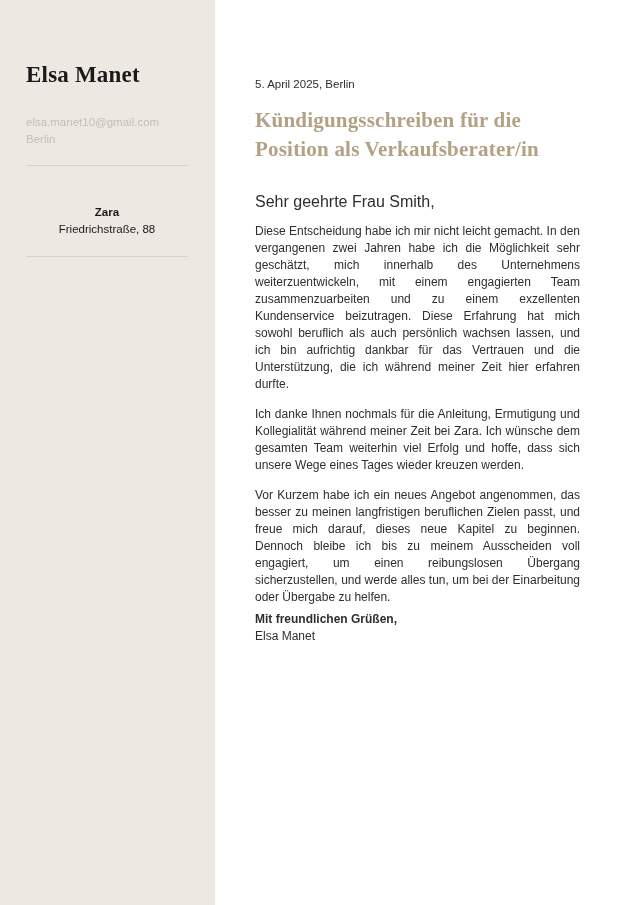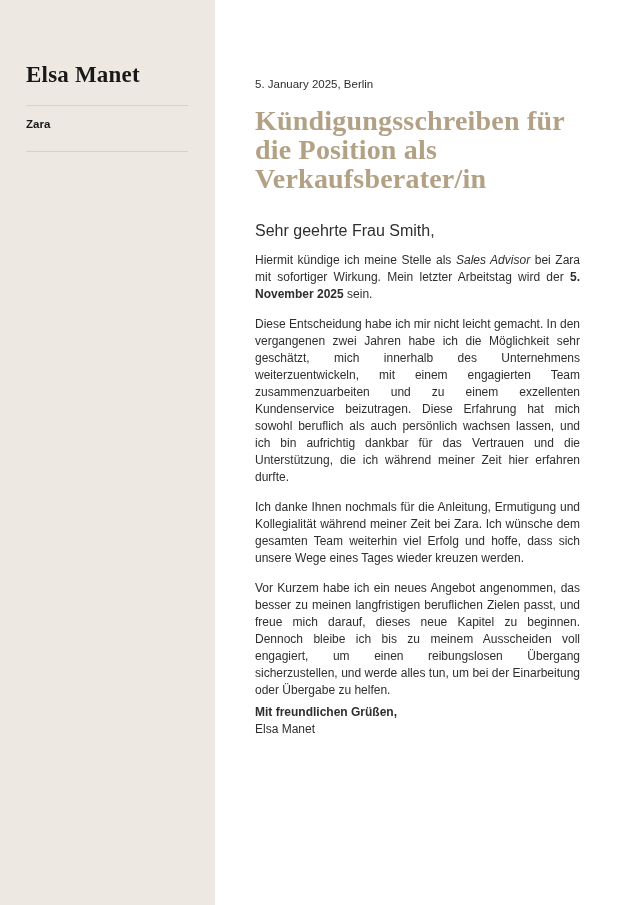--- a/index.html
+++ b/index.html
@@ -43,43 +43,44 @@
     color: var(--muted-text);
     font-size: 11.5px;
     line-height: 17px;
   }
   .sidebar-divider {
     border: none;
     border-top: 1px solid var(--divider);
     margin: 17px 0 0 0;
   }
   .recipient-block {
-    margin-top: 10px;
+    margin-top: 38px;
     font-size: 11.5px;
     line-height: 17px;
     color: var(--heading-text);
+    text-align: center;
   }
   .recipient-company { font-weight: 700; }
   .recipient-divider { margin-top: 18px; }
   
   .main {
     position: absolute;
     left: 215px; top: 0; right: 0; bottom: 0;
     padding: 77px 40px 0 40px;
   }
   .letter-date {
     font-size: 11.5px;
     color: var(--body-text);
     line-height: 14px;
   }
   .letter-title {
     margin-top: 15px;
     font-family: "Liberation Serif", serif;
     font-weight: 700;
-    font-size: 28px;
+    font-size: 21px;
     line-height: 29px;
     color: var(--accent-title);
     letter-spacing: 0.2px;
   }
   .salutation {
     margin-top: 29px;
     font-size: 16px;
     color: var(--body-text);
     line-height: 17px;
   }
@@ -101,38 +102,42 @@
   .closing-line { font-weight: 700; }
 </style>
 </head>
 <body>
 
 <div class="page">
 
   <aside class="sidebar">
     <h1 class="author-name">Elsa Manet</h1>
 
+    <div class="contact-block">
+      <div>elsa.manet10@gmail.com</div>
+      <div>Berlin</div>
+    </div>
 
     <hr class="sidebar-divider">
 
     <div class="recipient-block">
       <div class="recipient-company">Zara</div>
+      <div>Friedrichstraße, 88</div>
     </div>
 
     <hr class="sidebar-divider recipient-divider">
   </aside>
 
   <main class="main">
-    <div class="letter-date">5. January 2025, Berlin</div>
+    <div class="letter-date">5. April 2025, Berlin</div>
 
     <h2 class="letter-title">Kündigungsschreiben für die Position als Verkaufsberater/in</h2>
 
     <p class="salutation">Sehr geehrte Frau Smith,</p>
 
-    <p class="body-paragraph"><span>Hiermit kündige ich meine Stelle als </span><em>Sales Advisor</em><span> bei Zara mit sofortiger Wirkung. Mein letzter Arbeitstag wird der </span><strong>5. November 2025</strong><span> sein.</span></p>
 
     <p class="body-paragraph">Diese Entscheidung habe ich mir nicht leicht gemacht. In den vergangenen zwei Jahren habe ich die Möglichkeit sehr geschätzt, mich innerhalb des Unternehmens weiterzuentwickeln, mit einem engagierten Team zusammenzuarbeiten und zu einem exzellenten Kundenservice beizutragen. Diese Erfahrung hat mich sowohl beruflich als auch persönlich wachsen lassen, und ich bin aufrichtig dankbar für das Vertrauen und die Unterstützung, die ich während meiner Zeit hier erfahren durfte.</p>
 
     <p class="body-paragraph">Ich danke Ihnen nochmals für die Anleitung, Ermutigung und Kollegialität während meiner Zeit bei Zara. Ich wünsche dem gesamten Team weiterhin viel Erfolg und hoffe, dass sich unsere Wege eines Tages wieder kreuzen werden.</p>
 
     <p class="body-paragraph">Vor Kurzem habe ich ein neues Angebot angenommen, das besser zu meinen langfristigen beruflichen Zielen passt, und freue mich darauf, dieses neue Kapitel zu beginnen. Dennoch bleibe ich bis zu meinem Ausscheiden voll engagiert, um einen reibungslosen Übergang sicherzustellen, und werde alles tun, um bei der Einarbeitung oder Übergabe zu helfen.</p>
 
     <div class="closing-block">
       <div class="closing-line">Mit freundlichen Grüßen,</div>
       <div>Elsa Manet</div>

